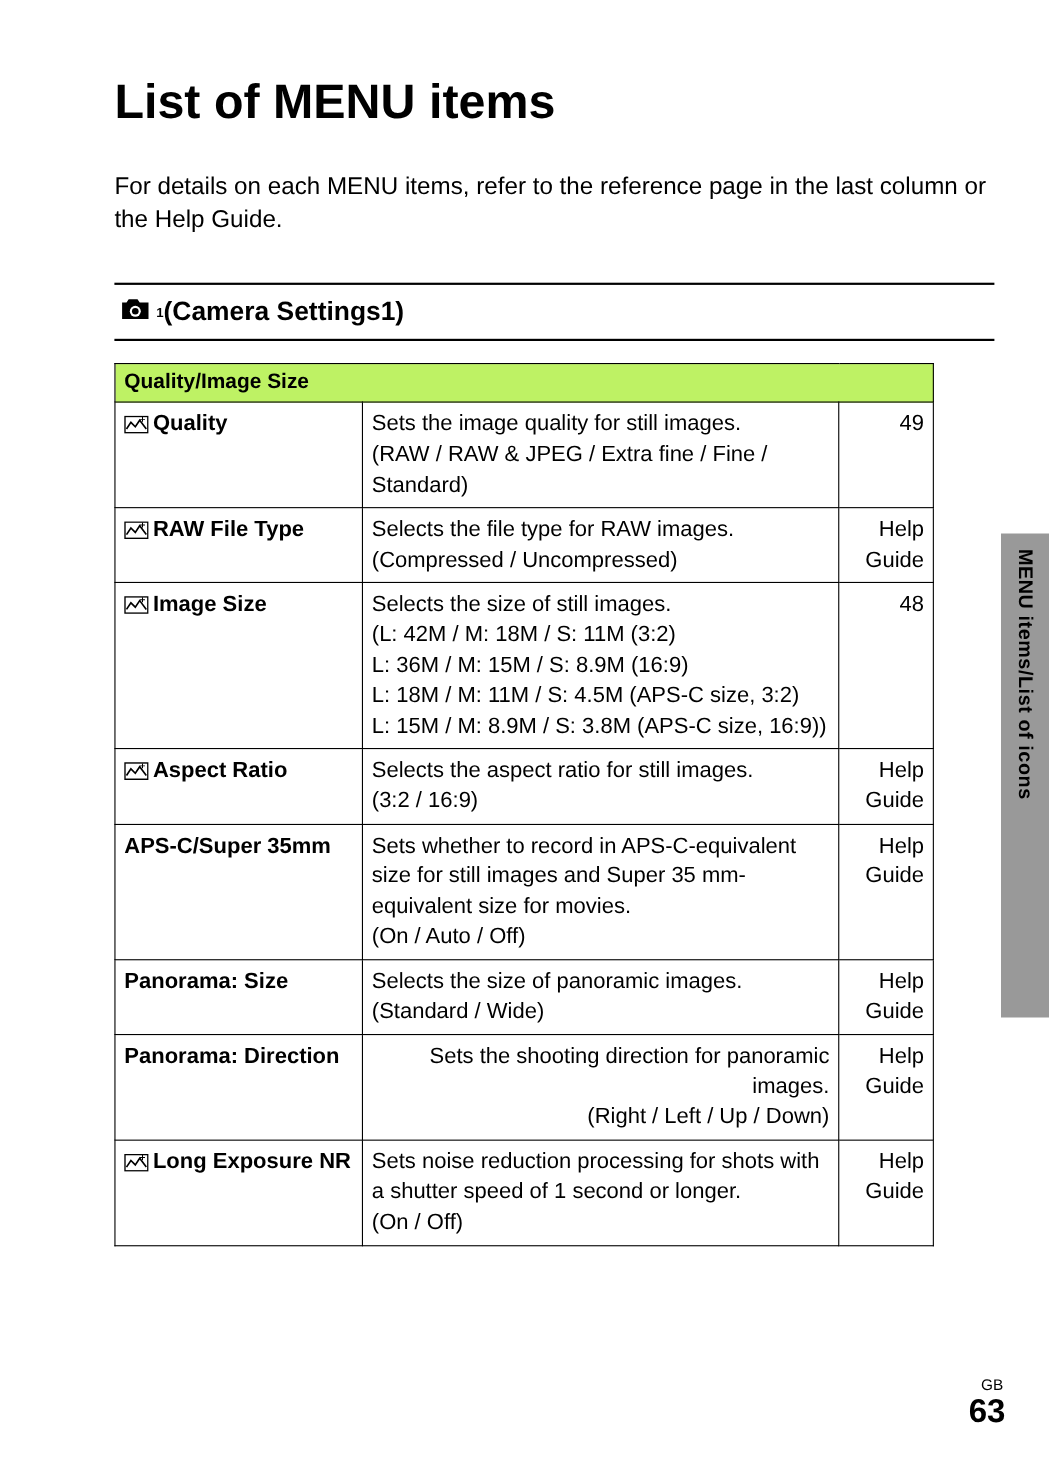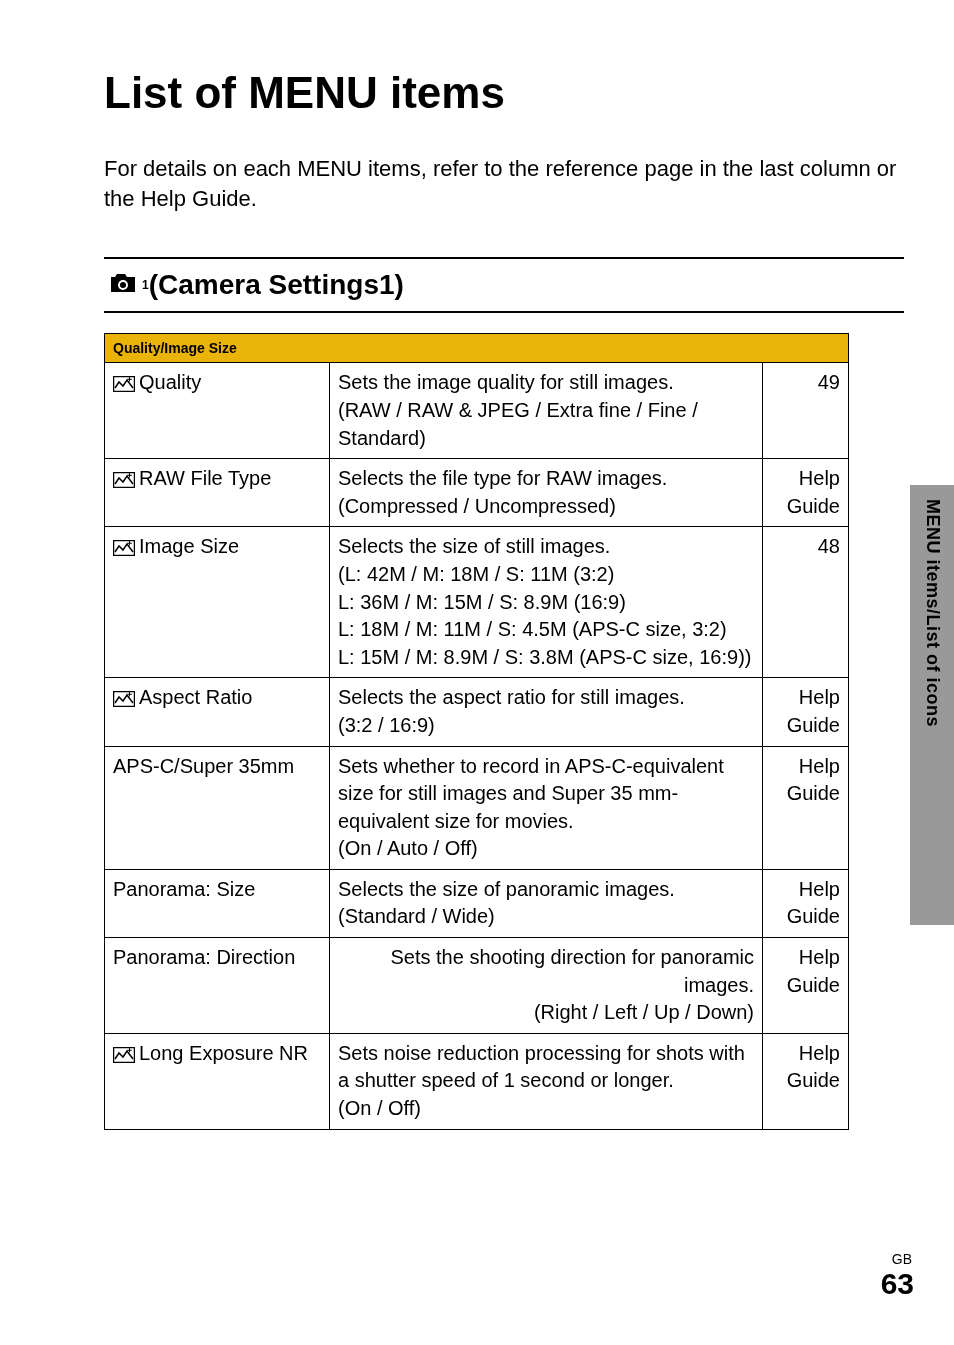--- a/index.html
+++ b/index.html
@@ -2,28 +2,28 @@
 <html><head>
 <meta charset="utf-8">
 <style>
   * { box-sizing: border-box; margin: 0; padding: 0; }
   html, body { width: 954px; height: 1345px; background: #fff; font-family: Arial, Helvetica, sans-serif; color: #000; }
   .page { position: relative; width: 954px; height: 1345px; padding: 68px 50px 0 104px; }
   .title { font-size: 44px; font-weight: bold; margin-bottom: 36px; }
   .intro { font-size: 22px; line-height: 1.35; margin-bottom: 44px; }
   .section-header { display: flex; align-items: center; border-top: 2px solid #000; border-bottom: 2px solid #000; padding: 10px 0 10px 4px; margin-bottom: 20px; }
   .section-header .cam-icon { margin-right: 4px; }
-  .section-title { font-size: 28px; font-weight: bold; }
+  .section-title { font-size: 24px; font-weight: bold; }
   table.menu-table { width: 744px; border-collapse: collapse; table-layout: fixed; margin-left: 0; }
   table.menu-table col.c1 { width: 225px; }
   table.menu-table col.c2 { width: 433px; }
   table.menu-table col.c3 { width: 86px; }
-  table.menu-table th { border: 1px solid #000; background: #eab308; font-size: 14px; font-weight: bold; text-align: left; padding: 6px 8px; }
+  table.menu-table th { border: 1px solid #000; background: #bef264; font-size: 19px; font-weight: bold; text-align: left; padding: 6px 8px; }
   table.menu-table td { border: 1px solid #000; font-size: 20px; padding: 6px 8px; vertical-align: top; line-height: 1.38; }
-  td.name-cell { font-size: 18px; font-weight: normal; }
+  td.name-cell { font-size: 18px; font-weight: bold; }
   td.name-cell .row-icon { display: inline-block; vertical-align: -3px; margin-right: 4px; }
   td.ref-cell { text-align: right; font-size: 20px; white-space: pre-line; }
   .side-tab { position: absolute; right: 0; top: 485px; width: 44px; height: 440px; background: #999; }
   .side-tab .tab-text { position: absolute; left: 50%; top: 14px; transform: translateX(-50%); writing-mode: vertical-rl; font-size: 18px; font-weight: bold; color: #000; letter-spacing: 0.5px; }
   .footer { position: absolute; right: 40px; bottom: 44px; text-align: right; }
   .footer .lang { font-size: 14px; display: block; text-align: right; margin-right: 2px; }
   .footer .pagenum { font-size: 30px; font-weight: bold; }
   .icon-sub { font-size: 12px; font-weight: bold; vertical-align: -4px; }
 </style>
 </head>

